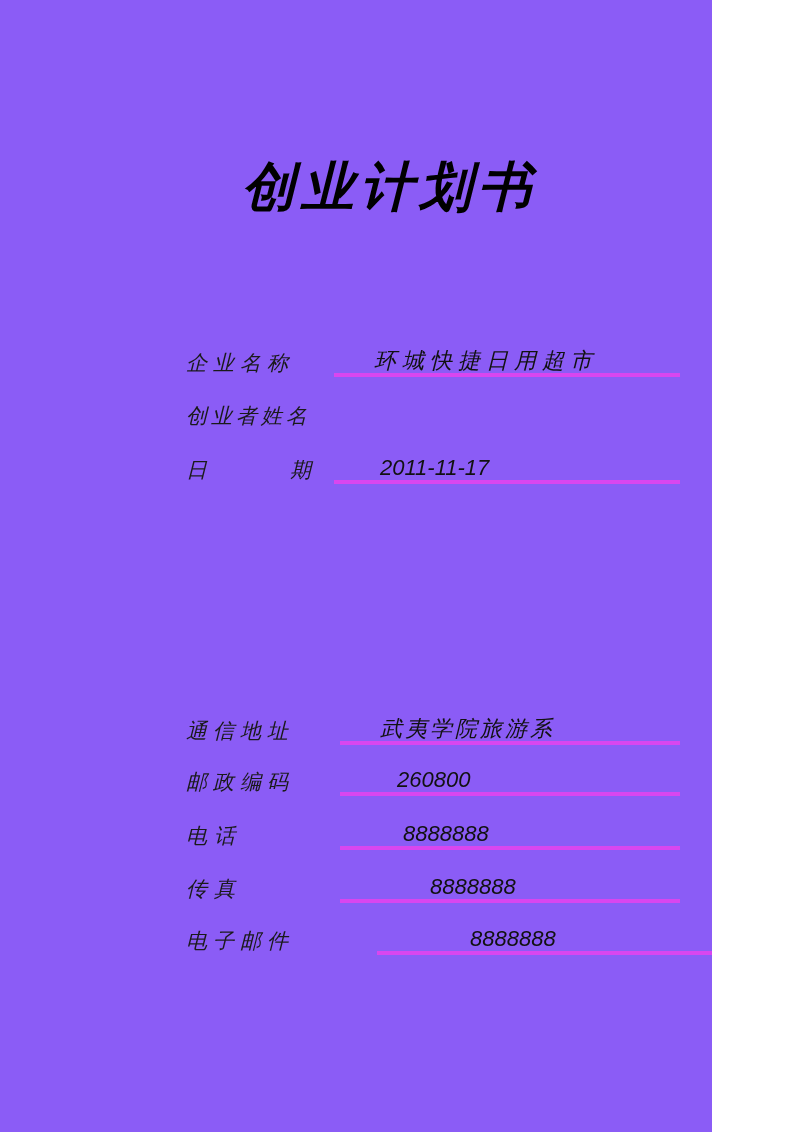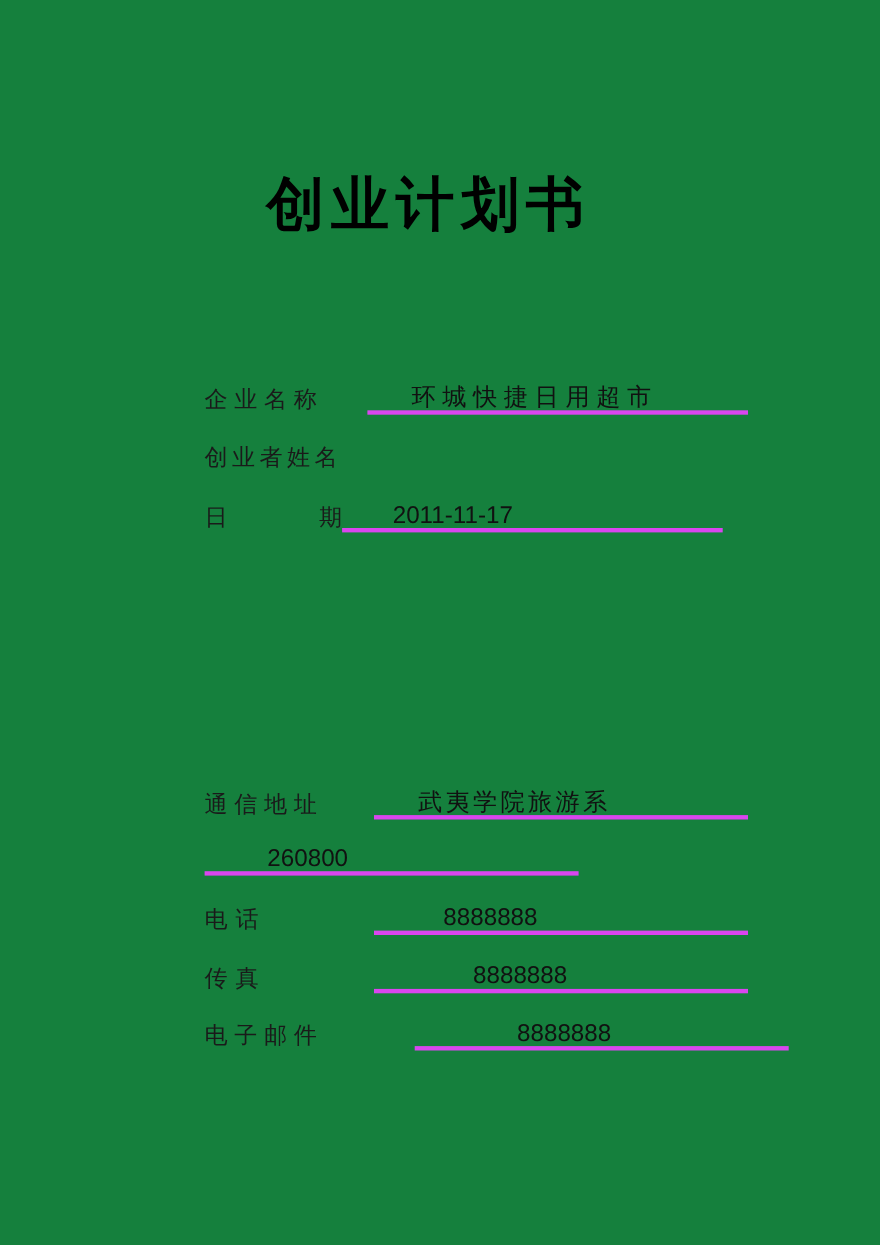--- a/index.html
+++ b/index.html
@@ -2,26 +2,27 @@
 <html><head>
 <meta charset="utf-8">
 <style>
   html, body {
     margin: 0;
     padding: 0;
     background: #ffffff;
   }
   .page {
     position: relative;
-    width: 800px;
+    width: 712px;
     height: 1132px;
-    background: #15803d;
+    background: #8b5cf6;
     overflow: hidden;
     font-family: "Liberation Serif", "DejaVu Serif", serif;
     color: #111111;
+    font-style: italic;
   }
   .title {
     position: absolute;
     left: 242px;
     top: 160px;
     margin: 0;
     font-size: 53px;
     font-weight: bold;
     letter-spacing: 6px;
     line-height: 1.05;
@@ -43,20 +44,21 @@
     white-space: nowrap;
     color: #1a1a1a;
   }
   .g1 .label { width: 148px; }
   .g2 .label { width: 154px; }
   .label.ls6 { letter-spacing: 6px; }
   .label.ls4 { letter-spacing: 4px; }
   .label.ls7 { letter-spacing: 7px; margin-top: 40px; }
   .label.spread {
     width: 125px;
+    margin-right: 23px;
     text-align: justify;
     text-align-last: justify;
     letter-spacing: 0;
   }
   .line {
     border-bottom: 4px solid #d946ef;
     display: flex;
     align-items: flex-end;
     height: 100%;
     box-sizing: border-box;
@@ -116,20 +118,21 @@
   </div>
 
   <div class="row g2 t713">
     <div class="label ls6">通信地址</div>
     <div class="line">
       <span class="value v-hz vls3 ml40">武夷学院旅游系</span>
     </div>
   </div>
 
   <div class="row g2 t764">
+    <div class="label ls6">邮政编码</div>
     <div class="line">
       <span class="value v-num ml57">260800</span>
     </div>
   </div>
 
   <div class="row g2 t818">
     <div class="label ls7">电话</div>
     <div class="line">
       <span class="value v-num ml63">8888888</span>
     </div>

